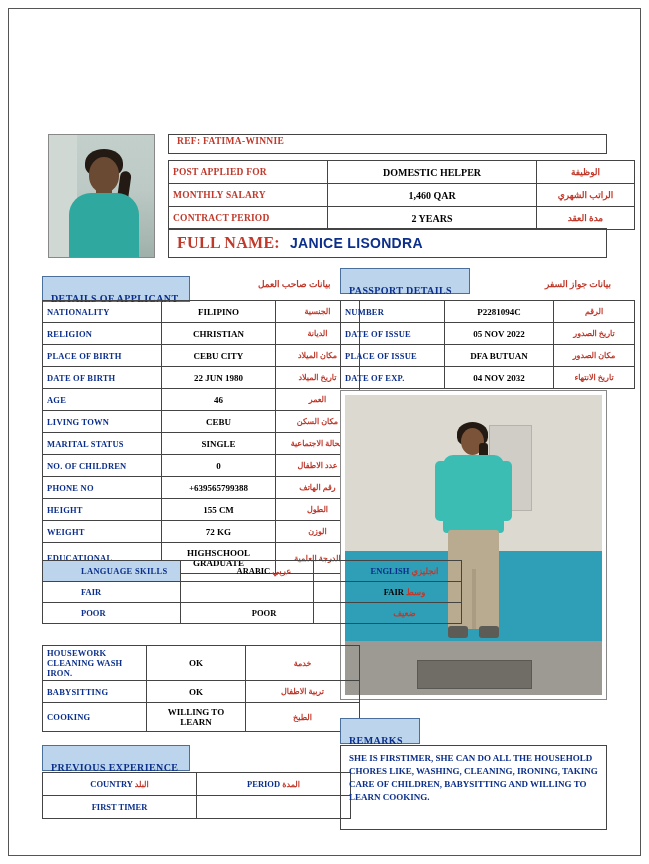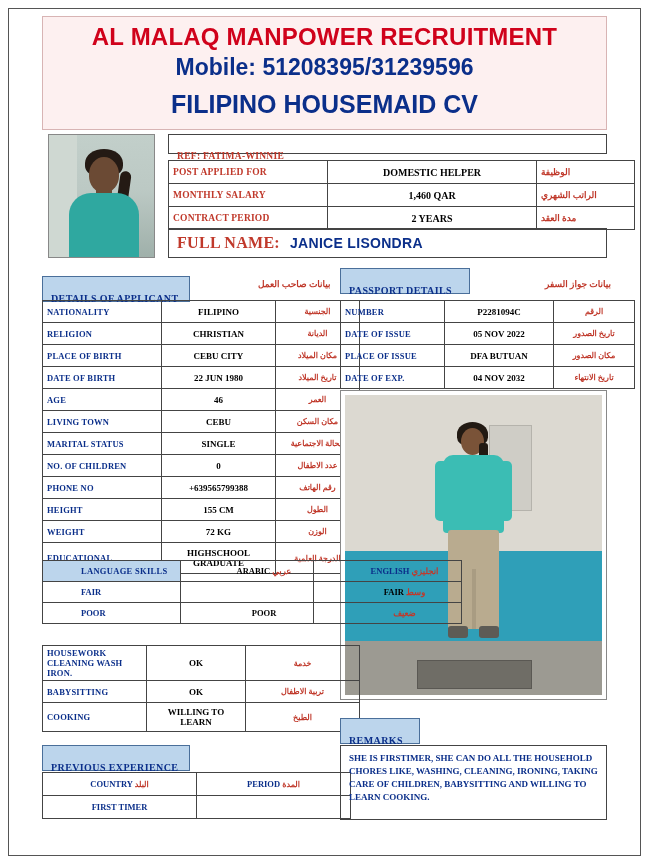--- a/index.html
+++ b/index.html
@@ -128,21 +128,21 @@
 
   
   .ref-box {
     position: absolute;
     left: 168px;
     top: 134px;
     width: 439px;
     height: 20px;
     border: 1px solid #444;
     box-sizing: border-box;
-    padding: 16px 0 0 8px;
+    padding: 1px 0 0 8px;
     font-family: "Liberation Serif", serif;
     font-weight: bold;
     font-size: 9.5px;
     color: #c0392b;
     letter-spacing: 0.3px;
   }
 
   
   .post-table {
     position: absolute;
@@ -167,21 +167,21 @@
   }
   .post-table .val {
     width: 200px;
     text-align: center;
     font-weight: bold;
     font-size: 10px;
     color: #000;
   }
   .post-table .ar {
     width: 89px;
-    text-align: left;
+    text-align: center;
     color: #c0392b;
     font-weight: bold;
     font-size: 9px;
   }
 
   
   .fullname-box {
     position: absolute;
     left: 168px;
     top: 228px;
@@ -420,42 +420,37 @@
     background: #5d5b55;
     border-radius: 3px;
   }
 
   
   .remarks-box {
     position: absolute;
     left: 340px;
     top: 745px;
     width: 267px;
-    height: 75px;
+    height: 85px;
     border: 1px solid #444;
     box-sizing: border-box;
     padding: 6px 8px;
     font-size: 9px;
     font-weight: bold;
     color: #0b2f8a;
     line-height: 1.45;
     font-family: "Liberation Serif", serif;
   }
 </style>
 </head>
 <body>
 
 <div class="page">
   <div class="outer-border"></div>
 
-  <div class="header">
-    <div class="line1">AL MALAQ MANPOWER RECRUITMENT</div>
-    <div class="line2">Mobile: 51208395/31239596</div>
-    <div class="line3">FILIPINO   HOUSEMAID  CV</div>
-  </div>
 
   <div class="photo-box">
     <div class="photo-inner">
       <div class="wall-left"></div>
       <div class="hair"></div>
       <div class="head"></div>
       <div class="neck"></div>
       <div class="braid"></div>
       <div class="body"></div>
     </div>

